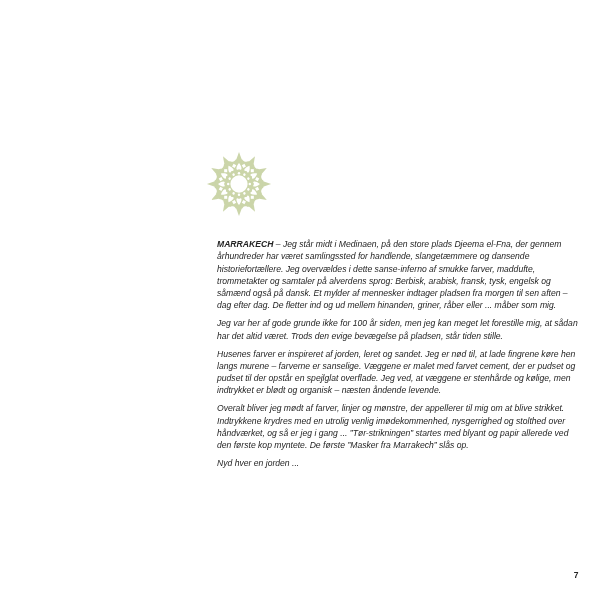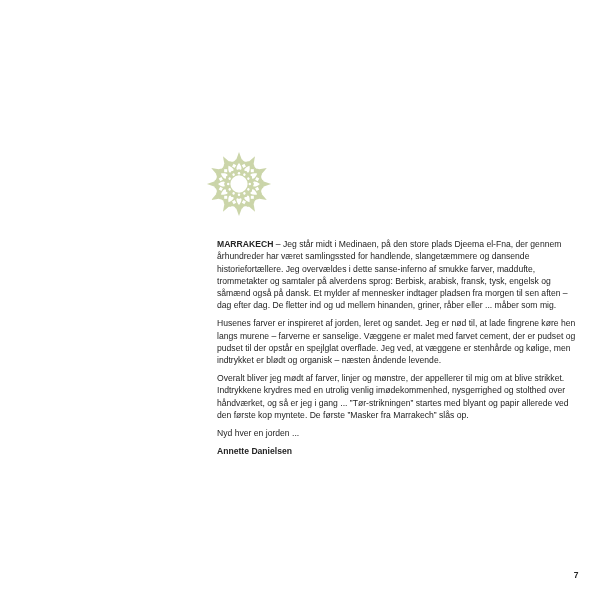--- a/index.html
+++ b/index.html
@@ -22,21 +22,21 @@
   .ornament svg { display: block; width: 100%; height: 100%; }
   .text-block {
     position: absolute;
     left: 217px; top: 238px;
     width: 367px;
     color: #242424;
     font-size: 8.6px;
     line-height: 12.3px;
     text-align: left;
   }
-  .text-block p { margin: 0 0 5.6px 0; }
+  .text-block p { margin: 0 0 5.6px 0; font-style: italic; }
   .lead { font-weight: bold; }
   .author { font-weight: bold; }
   .page-number {
     position: absolute;
     left: 571px; top: 570px;
     width: 10px;
     font-size: 8.5px;
     font-weight: bold;
     color: #242424;
     text-align: center;
@@ -86,21 +86,21 @@
         <use href="#lace" transform="rotate(270 60 60)"></use>
         <use href="#lace" transform="rotate(300 60 60)"></use>
         <use href="#lace" transform="rotate(330 60 60)"></use>
         <circle cx="60" cy="60" r="14"></circle>
       </g>
     </svg>
   </div>
 
   <div class="text-block">
     <p><span class="lead">MARRAKECH</span><span> – Jeg står midt i Medinaen, på den store plads Djeema el-Fna, der gennem århundreder har været samlingssted for handlende, slangetæmmere og dansende historiefortællere. Jeg overvældes i dette sanse-inferno af smukke farver, maddufte, trommetakter og samtaler på alverdens sprog: Berbisk, arabisk, fransk, tysk, engelsk og såmænd også på dansk. Et mylder af mennesker indtager pladsen fra morgen til sen aften – dag efter dag. De fletter ind og ud mellem hinanden, griner, råber eller ... måber som mig.</span></p>
+    <p>Jeg var her af gode grunde ikke for 100 år siden, men jeg kan meget let forestille mig, at sådan har det altid været. Trods den evige bevægelse på pladsen, står tiden stille.</p>
     <p>Husenes farver er inspireret af jorden, leret og sandet. Jeg er nød til, at lade fingrene køre hen langs murene – farverne er sanselige. Væggene er malet med farvet cement, der er pudset og pudset til der opstår en spejlglat overflade. Jeg ved, at væggene er stenhårde og kølige, men indtrykket er blødt og organisk – næsten åndende levende.</p>
     <p>Overalt bliver jeg mødt af farver, linjer og mønstre, der appellerer til mig om at blive strikket. Indtrykkene krydres med en utrolig venlig imødekommenhed, nysgerrighed og stolthed over håndværket, og så er jeg i gang ... ”Tør-strikningen” startes med blyant og papir allerede ved den første kop myntete. De første ”Masker fra Marrakech” slås op.</p>
     <p>Nyd hver en jorden ...</p>
-    <p class="author">Annette Danielsen</p>
   </div>
 
   <div class="page-number">7</div>
 
 </div>
 
 </body></html>

